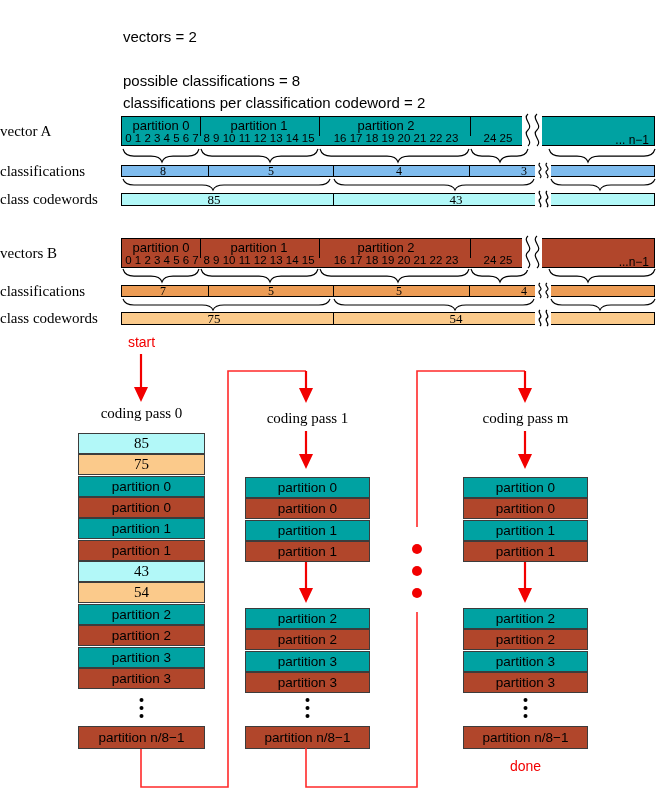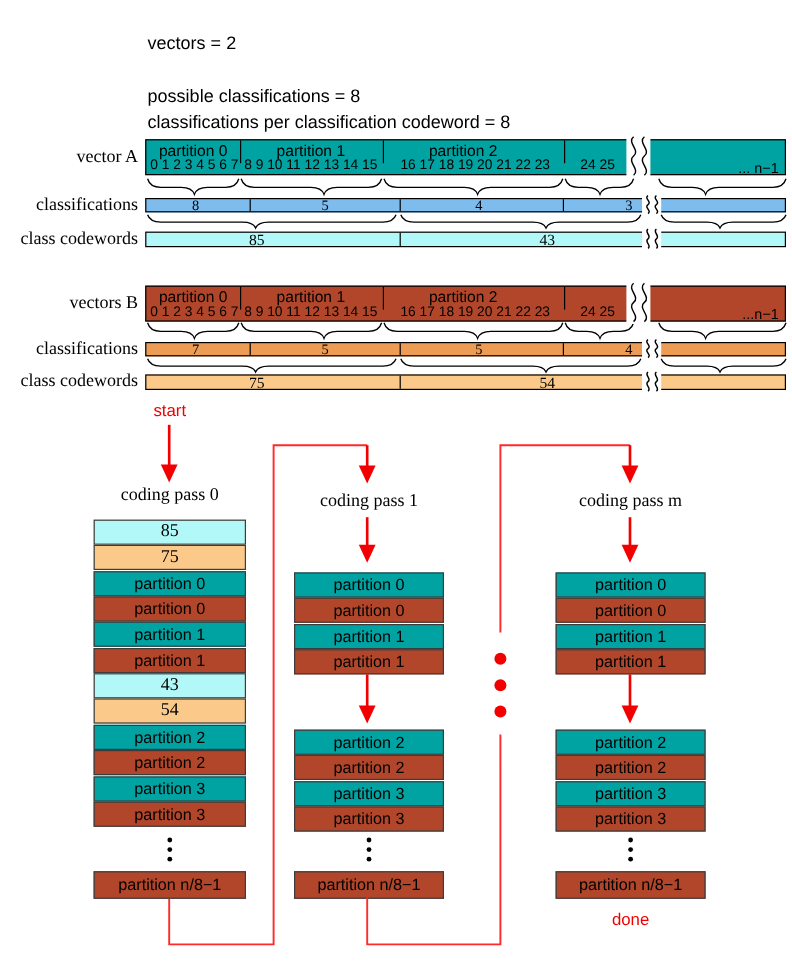--- a/index.html
+++ b/index.html
@@ -1,39 +1,39 @@
 <!DOCTYPE html>
 <html><head>
 <meta charset="utf-8">
 <style>
   html,body{margin:0;padding:0;background:#fff;}
   #canvas{position:relative;width:660px;height:802px;background:#ffffff;overflow:hidden;
           font-family:"Liberation Sans",sans-serif;color:#000;}
   .cfg{position:absolute;left:123px;font-size:15px;white-space:nowrap;margin-top:22px;}
-  .rlab{position:absolute;left:0;width:115px;text-align:right;
+  .rlab{position:absolute;left:0;width:115px;
         font-family:"Liberation Serif",serif;font-size:15px;white-space:nowrap;}
   .passlbl{position:absolute;text-align:center;font-family:"Liberation Serif",serif;
            font-size:15px;white-space:nowrap;}
   .flowlbl{position:absolute;text-align:center;font-size:14px;color:#f20000;white-space:nowrap;}
   .bar{position:absolute;border:1px solid #000;box-sizing:border-box;}
   .bdiv{position:absolute;width:1px;background:#000;top:0;}
   .bartxt{position:absolute;transform:translateX(-50%);white-space:nowrap;line-height:1;}
   .block{position:absolute;box-sizing:border-box;border:1px solid #3c3c3c;
          display:flex;align-items:center;justify-content:center;white-space:nowrap;}
   .serif{font-family:"Liberation Serif",serif;}
   #overlay{position:absolute;left:0;top:0;pointer-events:none;}
 </style>
 </head>
 <body>
 
 <div id="canvas">
 
   <div class="cfg" style="top:6px">vectors = 2</div>
   <div class="cfg" style="top:50px">possible classifications = 8</div>
-  <div class="cfg" style="top:72px">classifications per classification codeword = 8</div>
+  <div class="cfg" style="top:72px">classifications per classification codeword = 2</div>
 
   <div class="rlab" style="top:123px">vector A</div>
   <div class="rlab" style="top:163px">classifications</div>
   <div class="rlab" style="top:191px">class codewords</div>
   <div class="rlab" style="top:245px">vectors B</div>
   <div class="rlab" style="top:283px">classifications</div>
   <div class="rlab" style="top:310px">class codewords</div>
 
   <div class="flowlbl" style="left:78px;top:334px;width:127px">start</div>
   <div class="flowlbl" style="left:463px;top:758px;width:125px">done</div>

